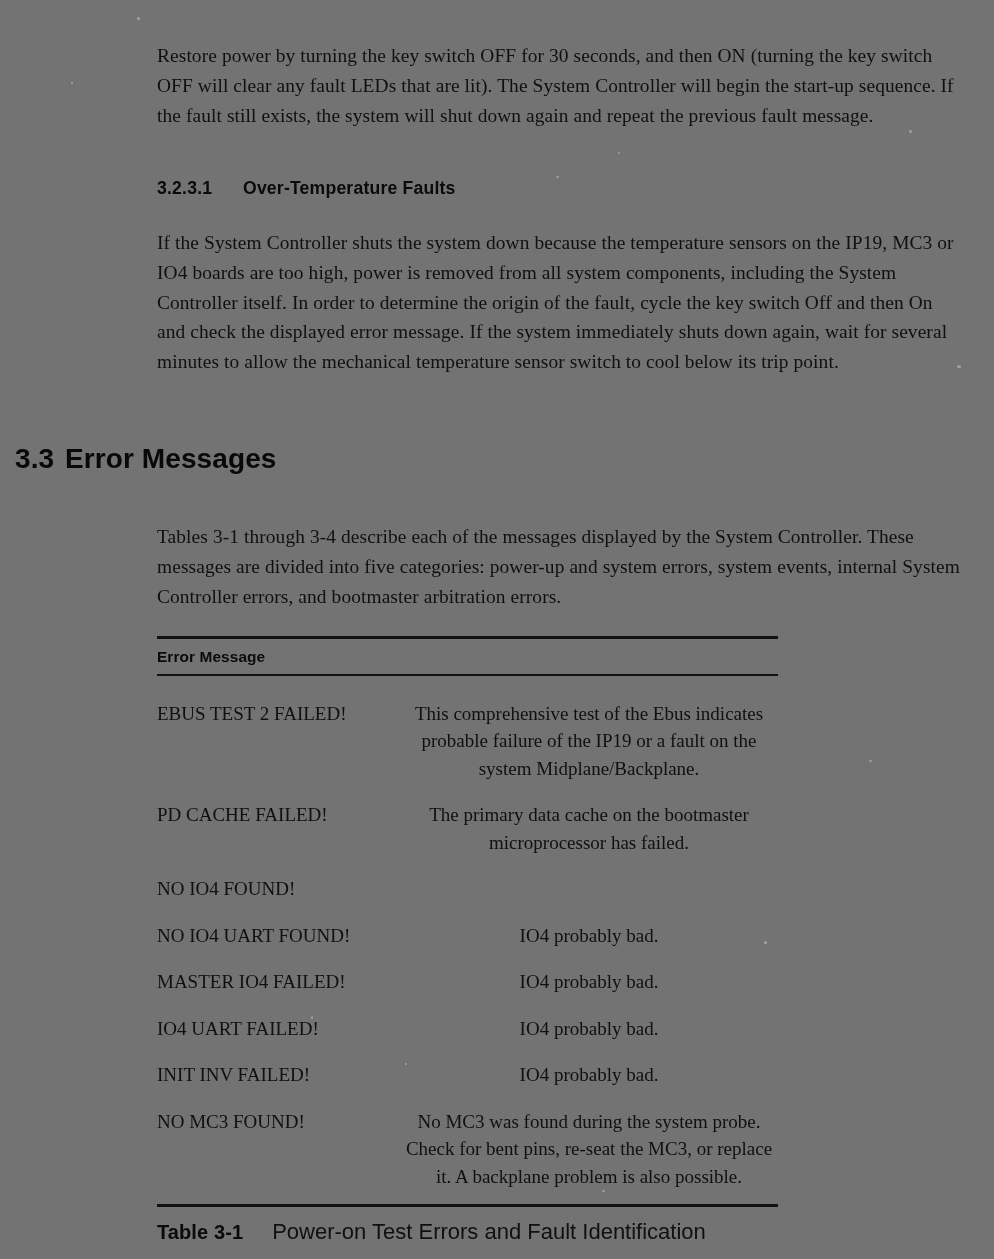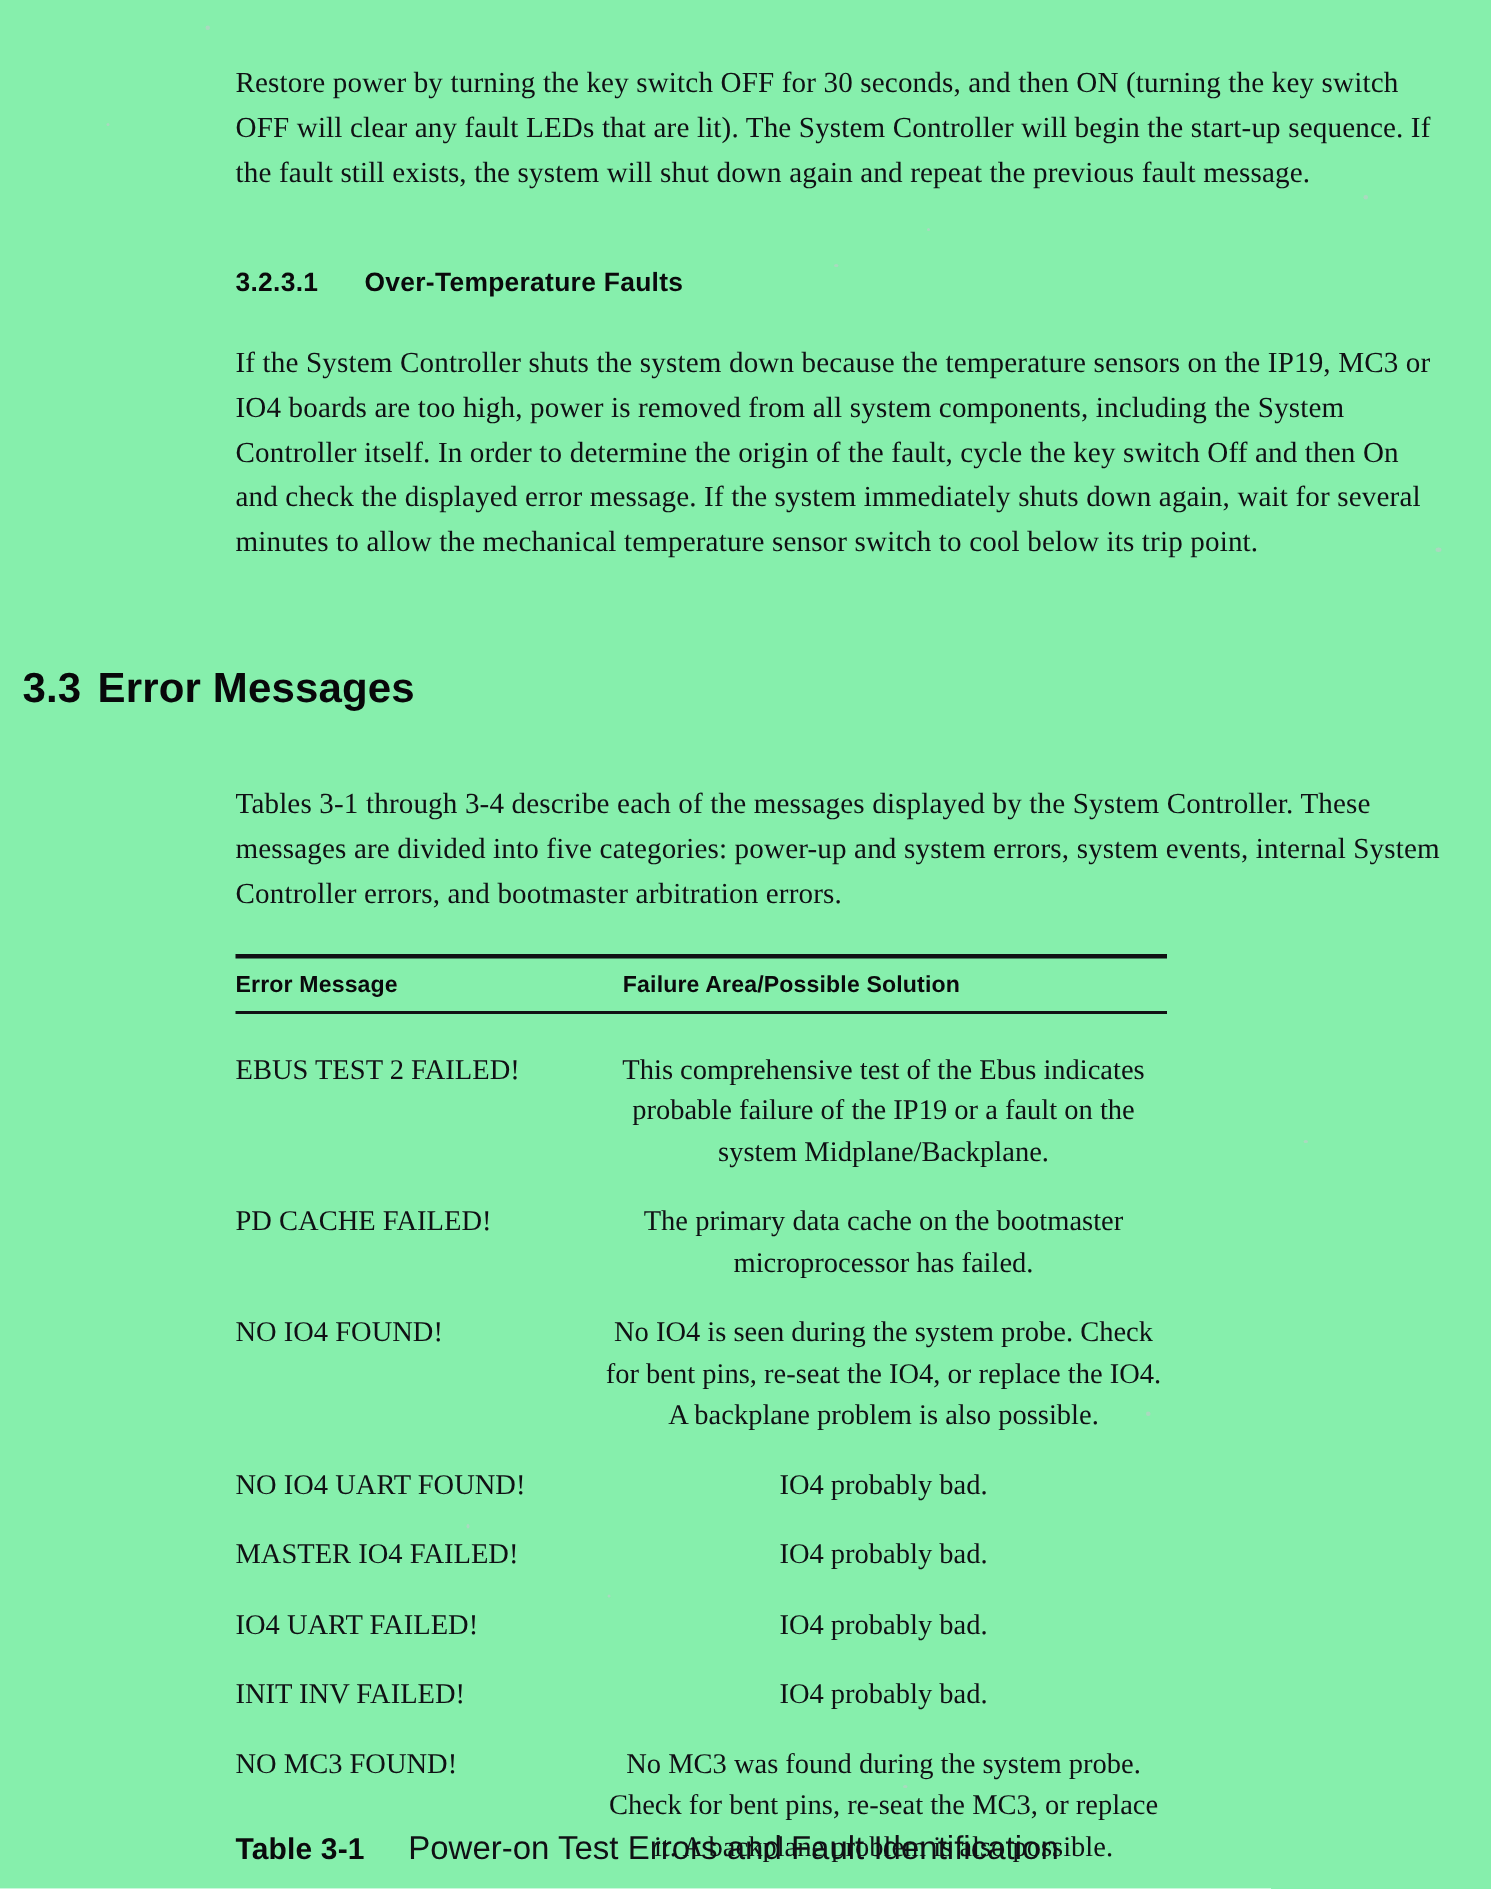--- a/index.html
+++ b/index.html
@@ -12,21 +12,21 @@
     height: 1259px;
     position: relative;
     font-family: "Liberation Serif", "DejaVu Serif", serif;
     color: #0b0b0d;
     overflow: hidden;
   }
 
   .page {
     position: absolute;
     inset: 0;
-    background: #86efac;
+    background: #737373;
   }
 
   
   .body-par {
     position: absolute;
     font-family: "Liberation Serif", "DejaVu Serif", serif;
     font-size: 19.4px;
     line-height: 29.6px;
     color: #101014;
     text-align: left;
@@ -148,40 +148,38 @@
     <span class="num">3.3</span><span>Error Messages</span>
   </h2>
 
   <p class="body-par" style="left:157px; top:503px; width:806px;">Tables 3-1 through 3-4 describe each of the messages displayed by the System Controller. These messages are divided into five categories: power-up and system errors, system events, internal System Controller errors, and bootmaster arbitration errors.</p>
 
   <div id="error-table">
     <div class="rule rule-top"></div>
 
     <div class="thead">
       <div class="th col1">Error Message</div>
-      <div class="th col2">Failure Area/Possible Solution</div>
     </div>
 
     <div class="rule rule-header"></div>
 
     <div class="tbody">
 
       <div class="trow">
         <div class="cell col1">EBUS TEST 2 FAILED!</div>
         <div class="cell col2">This comprehensive test of the Ebus indicates probable failure of the IP19 or a fault on the system Midplane/Backplane.</div>
       </div>
 
       <div class="trow">
         <div class="cell col1">PD CACHE FAILED!</div>
         <div class="cell col2">The primary data cache on the bootmaster microprocessor has failed.</div>
       </div>
 
       <div class="trow">
         <div class="cell col1">NO IO4 FOUND!</div>
-        <div class="cell col2">No IO4 is seen during the system probe. Check for bent pins, re-seat the IO4, or replace the IO4. A backplane problem is also possible.</div>
       </div>
 
       <div class="trow">
         <div class="cell col1">NO IO4 UART FOUND!</div>
         <div class="cell col2">IO4 probably bad.</div>
       </div>
 
       <div class="trow">
         <div class="cell col1">MASTER IO4 FAILED!</div>
         <div class="cell col2">IO4 probably bad.</div>

